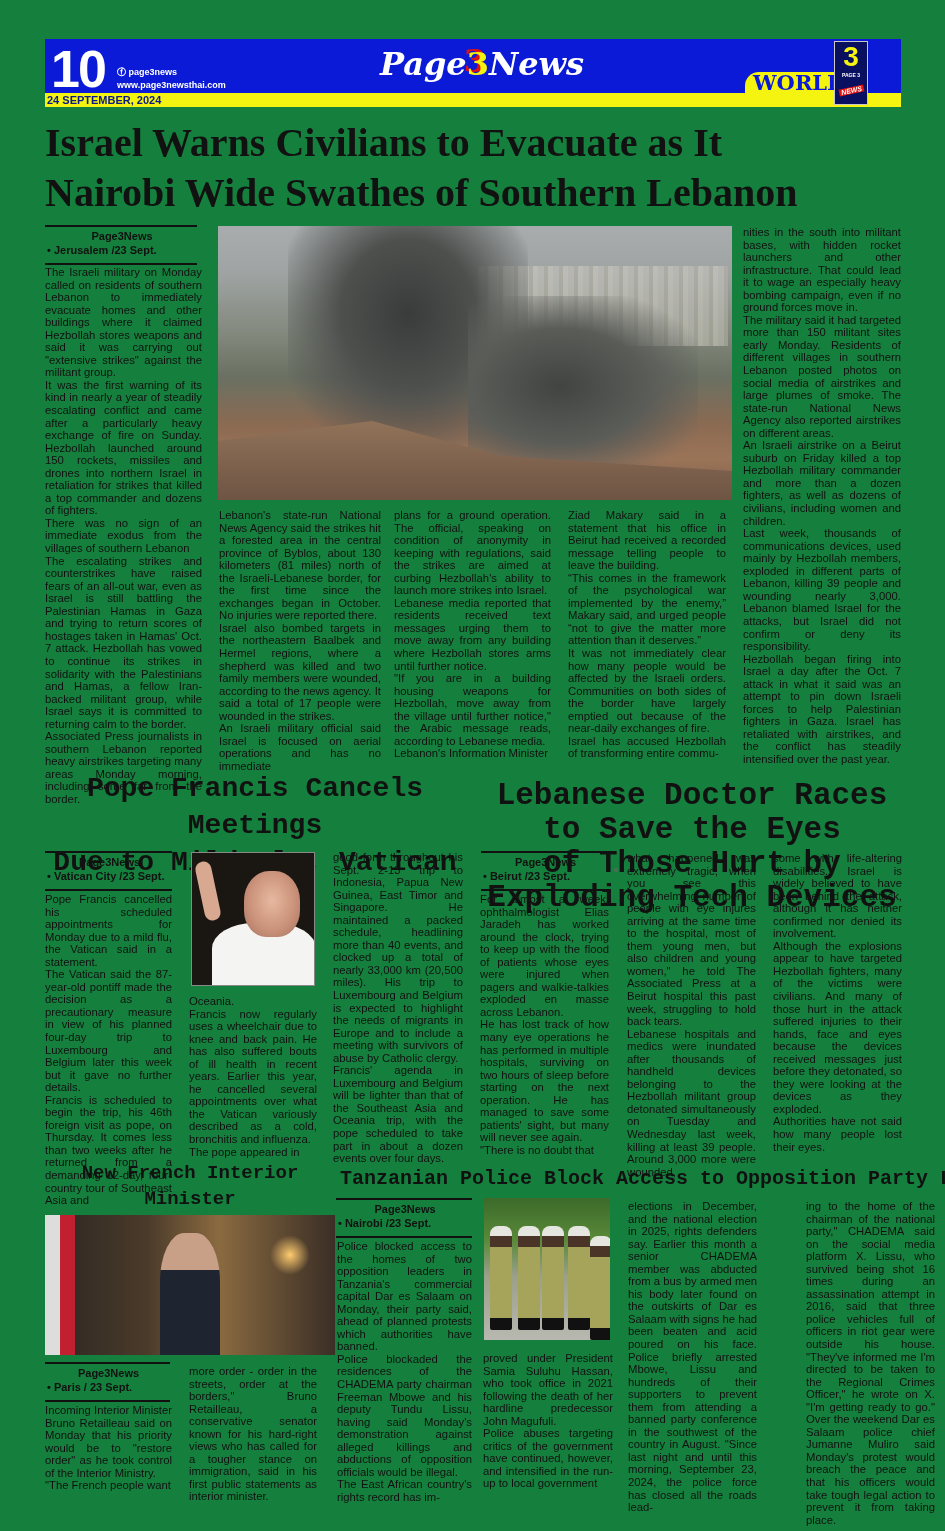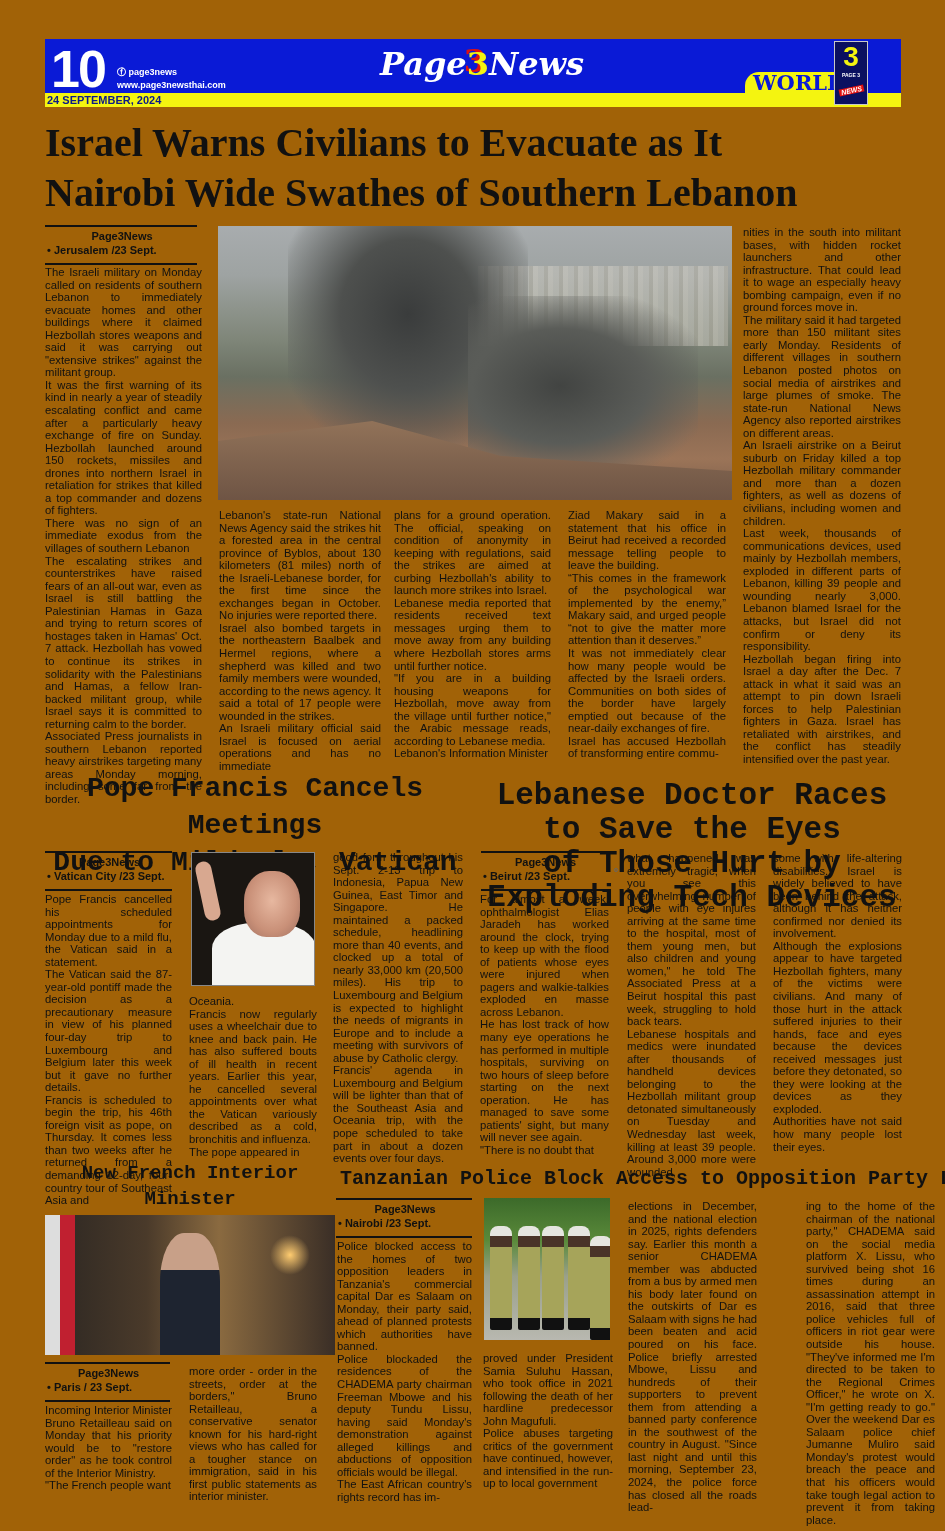--- a/index.html
+++ b/index.html
@@ -1,17 +1,17 @@
 <!DOCTYPE html>
 <html><head>
 <meta charset="utf-8">
 <style>
   * { box-sizing: border-box; margin: 0; padding: 0; }
   body { width: 945px; height: 1531px; background: #f7f7f7; font-family: "Liberation Sans", sans-serif; color: #111; position: relative; overflow: hidden; }
-  .page { position: absolute; left: 0; top: 0; width: 945px; height: 1531px; background: #a16207; }
+  .page { position: absolute; left: 0; top: 0; width: 945px; height: 1531px; background: #15803d; }
 
   
   .masthead { position: absolute; left: 45px; top: 39px; width: 856px; height: 68px; background: #0a1ad6; }
   .masthead .pnum { position: absolute; left: 6px; top: 2px; font-size: 52px; font-weight: bold; color: #fff; line-height: 56px; letter-spacing: -2px; }
   .masthead .social { position: absolute; left: 72px; top: 27px; font-size: 9px; color: #fff; font-weight: bold; line-height: 13px; }
   .masthead .date-bar { position: absolute; left: 0; top: 54px; width: 856px; height: 14px; background: #f4f410; }
   .masthead .date { position: absolute; left: 2px; top: 54px; font-size: 11px; font-weight: bold; color: #0a1a8a; line-height: 14px; text-align: right; }
   .masthead .logo { position: absolute; left: 335px; top: 6px; font-family: "DejaVu Serif", serif; font-size: 32px; font-weight: bold; color: #fff; font-style: italic; letter-spacing: 0px; }
   .masthead .logo .three { color: #f4f410; text-shadow: -3px -3px 0 #e01010; font-style: normal; }
   .masthead .world-tab { position: absolute; left: 700px; top: 33px; width: 95px; height: 35px; background: #f4f410; border-top-left-radius: 14px; }
@@ -118,21 +118,21 @@
     <p>Ziad Makary said in a statement that his office in Beirut had received a recorded message telling people to leave the building.</p>
     <p>“This comes in the framework of the psychological war implemented by the enemy,” Makary said, and urged people “not to give the matter more attention than it deserves.”</p>
     <p>It was not immediately clear how many people would be affected by the Israeli orders. Communities on both sides of the border have largely emptied out because of the near-daily exchanges of fire.</p>
     <p>Israel has accused Hezbollah of transforming entire commu-</p>
   </div>
   <div class="col" style="left:743px; top:226px; width:158px;">
     <p>nities in the south into militant bases, with hidden rocket launchers and other infrastructure. That could lead it to wage an especially heavy bombing campaign, even if no ground forces move in.</p>
     <p>The military said it had targeted more than 150 militant sites early Monday. Residents of different villages in southern Lebanon posted photos on social media of airstrikes and large plumes of smoke. The state-run National News Agency also reported airstrikes on different areas.</p>
     <p>An Israeli airstrike on a Beirut suburb on Friday killed a top Hezbollah military commander and more than a dozen fighters, as well as dozens of civilians, including women and children.</p>
     <p>Last week, thousands of communications devices, used mainly by Hezbollah members, exploded in different parts of Lebanon, killing 39 people and wounding nearly 3,000. Lebanon blamed Israel for the attacks, but Israel did not confirm or deny its responsibility.</p>
-    <p>Hezbollah began firing into Israel a day after the Dec. 7 attack in what it said was an attempt to pin down Israeli forces to help Palestinian fighters in Gaza. Israel has retaliated with airstrikes, and the conflict has steadily intensified over the past year.</p>
+    <p>Hezbollah began firing into Israel a day after the Oct. 7 attack in what it said was an attempt to pin down Israeli forces to help Palestinian fighters in Gaza. Israel has retaliated with airstrikes, and the conflict has steadily intensified over the past year.</p>
   </div>
 
   <div class="sub-head" style="left:45px; top:770px; width:420px; font-size:28px; line-height:37px;">
     <div>Pope Francis Cancels Meetings</div>
     <div>Due to Mild Flu, Vatican Says</div>
   </div>
   <div class="byline" style="left:45px; top:851px; width:127px;">
     <div class="src">Page3News</div>
     <div>• Vatican City /23 Sept.</div>
   </div>

